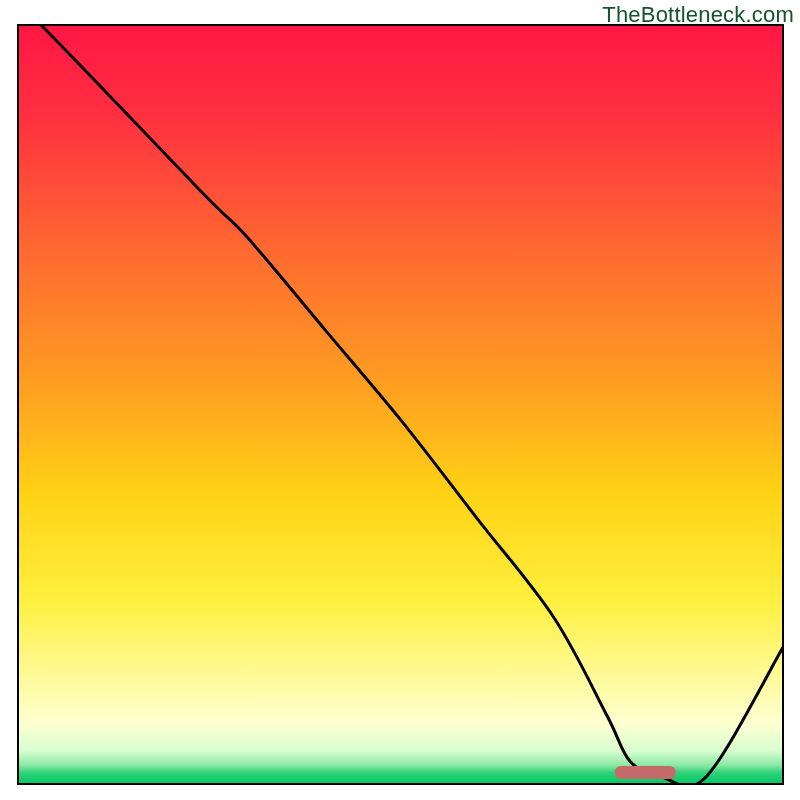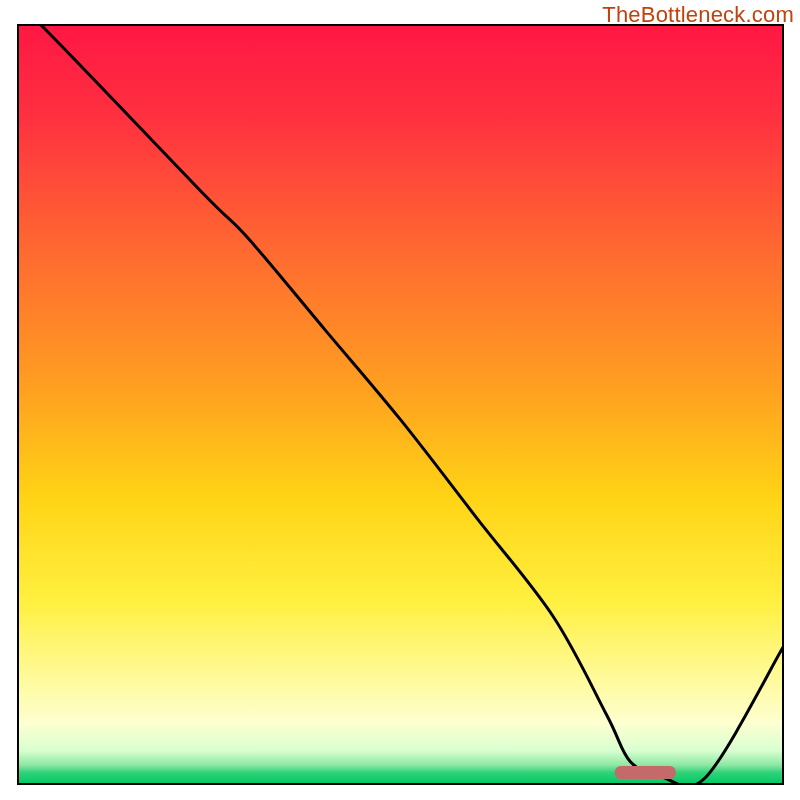--- a/index.html
+++ b/index.html
@@ -13,21 +13,21 @@
   }
   .chart-container {
     position: relative;
     width: 800px;
     height: 800px;
   }
   .watermark {
     position: absolute;
     top: 2px;
     right: 6px;
-    color: #c2410c;
+    color: #14532d;
     font-size: 22px;
     font-weight: 500;
     letter-spacing: 0.2px;
     z-index: 10;
   }
   svg {
     display: block;
   }
 </style>
 </head>

